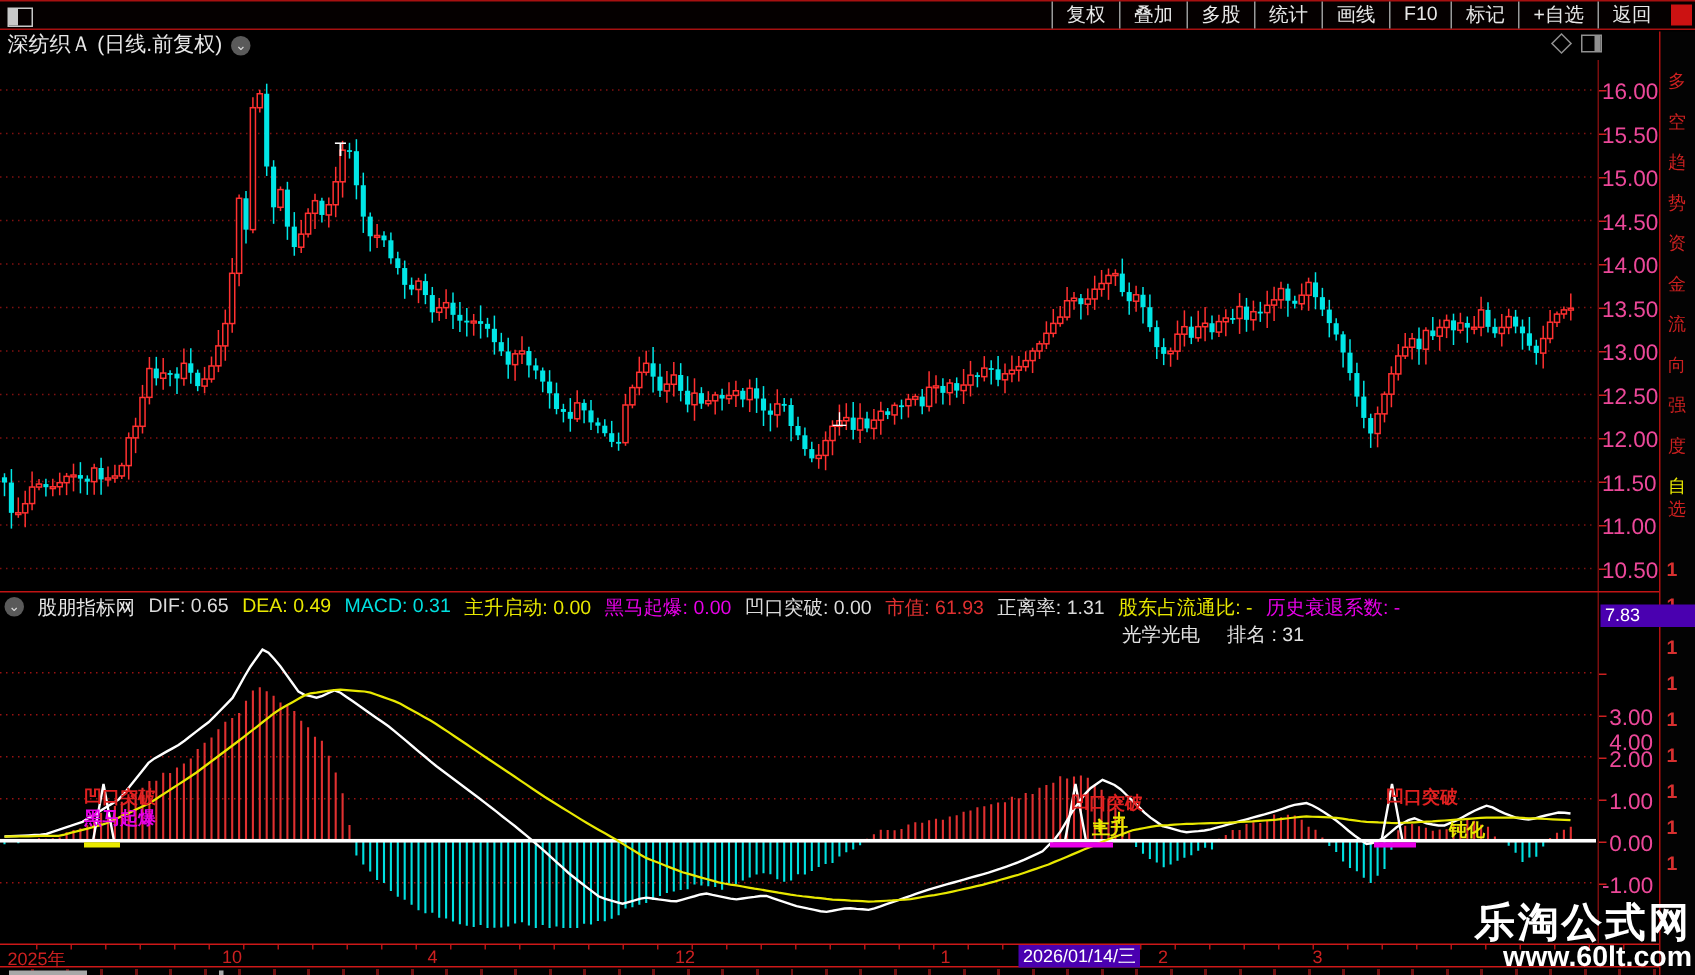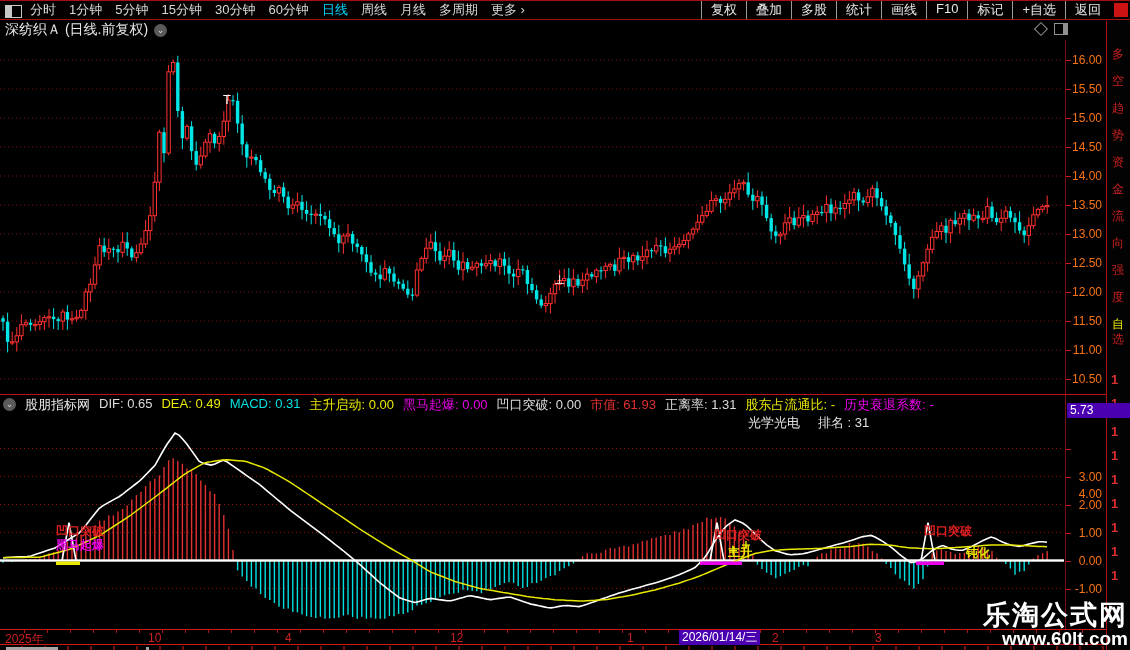--- a/index.html
+++ b/index.html
@@ -25,21 +25,21 @@
   .corner-icons{position:absolute;left:1036px;top:23px;display:flex;gap:8px;align-items:center;z-index:5;}
   .diamond{width:8px;height:8px;border:1px solid #909090;transform:rotate(45deg);}
   .pane-ic{width:12px;height:10px;border:1px solid #909090;position:relative;}
   .pane-ic::after{content:"";position:absolute;right:0;top:0;width:4px;height:10px;background:#909090;}
 
   svg{position:absolute;display:block;}
   #main-chart{left:0;top:40px;z-index:2;}
   #ind-chart{left:0;top:395px;z-index:3;pointer-events:none;}
 
   
-  .axis-label{position:absolute;color:#f97316;font-size:12px;width:34px;text-align:right;z-index:2;}
+  .axis-label{position:absolute;color:#ec4899;font-size:15px;width:34px;text-align:right;z-index:2;}
   .axis-tick{position:absolute;width:5px;height:1px;background:#cc2020;z-index:2;}
   .v-line{position:absolute;background:#7a0e0e;width:1px;z-index:1;}
   .pane-divider{position:absolute;left:0;top:394px;width:1106px;height:1px;background:#c01414;z-index:4;}
 
   
   .ind-header{position:absolute;left:3px;top:397px;height:15px;display:flex;align-items:center;gap:9px;z-index:6;font-size:13px;white-space:nowrap;}
   .ind-name{color:#e8e8e8;}
   .ind-field{white-space:nowrap;}
   .ind-line2{position:absolute;left:748px;top:414px;display:flex;gap:18px;color:#e2e2e2;font-size:13px;z-index:6;}
   .ind-badge{position:absolute;left:1067px;top:403px;width:63px;height:15px;background:#4a00b0;color:#fff;
@@ -72,33 +72,20 @@
   .wm1{font-size:27px;font-weight:bold;letter-spacing:2px;}
   .wm2{font-size:19px;font-weight:bold;}
 </style>
 </head>
 <body>
 
 <div class="win">
 
   <div class="toolbar">
     <div class="tb-icon"></div>
-    <div class="tb-left" id="tb-left">
-        <span>分时</span>
-        <span>1分钟</span>
-        <span>5分钟</span>
-        <span>15分钟</span>
-        <span>30分钟</span>
-        <span>60分钟</span>
-        <span class="active">日线</span>
-        <span>周线</span>
-        <span>月线</span>
-        <span>多周期</span>
-        <span>更多 ›</span>
-      </div>
     <div class="tb-right" id="tb-right">
         <span>复权</span>
         <span>叠加</span>
         <span>多股</span>
         <span>统计</span>
         <span>画线</span>
         <span>F10</span>
         <span>标记</span>
         <span>+自选</span>
         <span>返回</span>
@@ -632,21 +619,21 @@
         <span class="ind-field" style="color: rgb(224, 48, 48);">市值: 61.93</span>
         <span class="ind-field" style="color: rgb(220, 220, 220);">正离率: 1.31</span>
         <span class="ind-field" style="color: rgb(232, 232, 0);">股东占流通比: -</span>
         <span class="ind-field" style="color: rgb(232, 0, 232);">历史衰退系数: -</span>
       </span>
   </div>
   <div class="ind-line2">
     <span>光学光电</span>
     <span><span>排名 :</span>&nbsp;<span>31</span></span>
   </div>
-  <div class="ind-badge">5.73</div>
+  <div class="ind-badge">7.83</div>
 
   <svg id="ind-chart" width="1066" height="230">
       <line x1="0" y1="53.5" x2="1064" y2="53.5" stroke="#991212" stroke-width="1" stroke-dasharray="1 3"></line>
       <line x1="0" y1="81.5" x2="1064" y2="81.5" stroke="#991212" stroke-width="1" stroke-dasharray="1 3"></line>
       <line x1="0" y1="109.5" x2="1064" y2="109.5" stroke="#991212" stroke-width="1" stroke-dasharray="1 3"></line>
       <line x1="0" y1="137.5" x2="1064" y2="137.5" stroke="#991212" stroke-width="1" stroke-dasharray="1 3"></line>
       <line x1="0" y1="193.5" x2="1064" y2="193.5" stroke="#991212" stroke-width="1" stroke-dasharray="1 3"></line>
       <line x1="3" y1="165.5" x2="3" y2="167.8" stroke="#00e0e0" stroke-width="1.4"></line>
       <line x1="12.2" y1="165.5" x2="12.2" y2="167.1" stroke="#00e0e0" stroke-width="1.4"></line>
       <line x1="26" y1="165.5" x2="26" y2="163.9" stroke="#e03030" stroke-width="1.4"></line>

